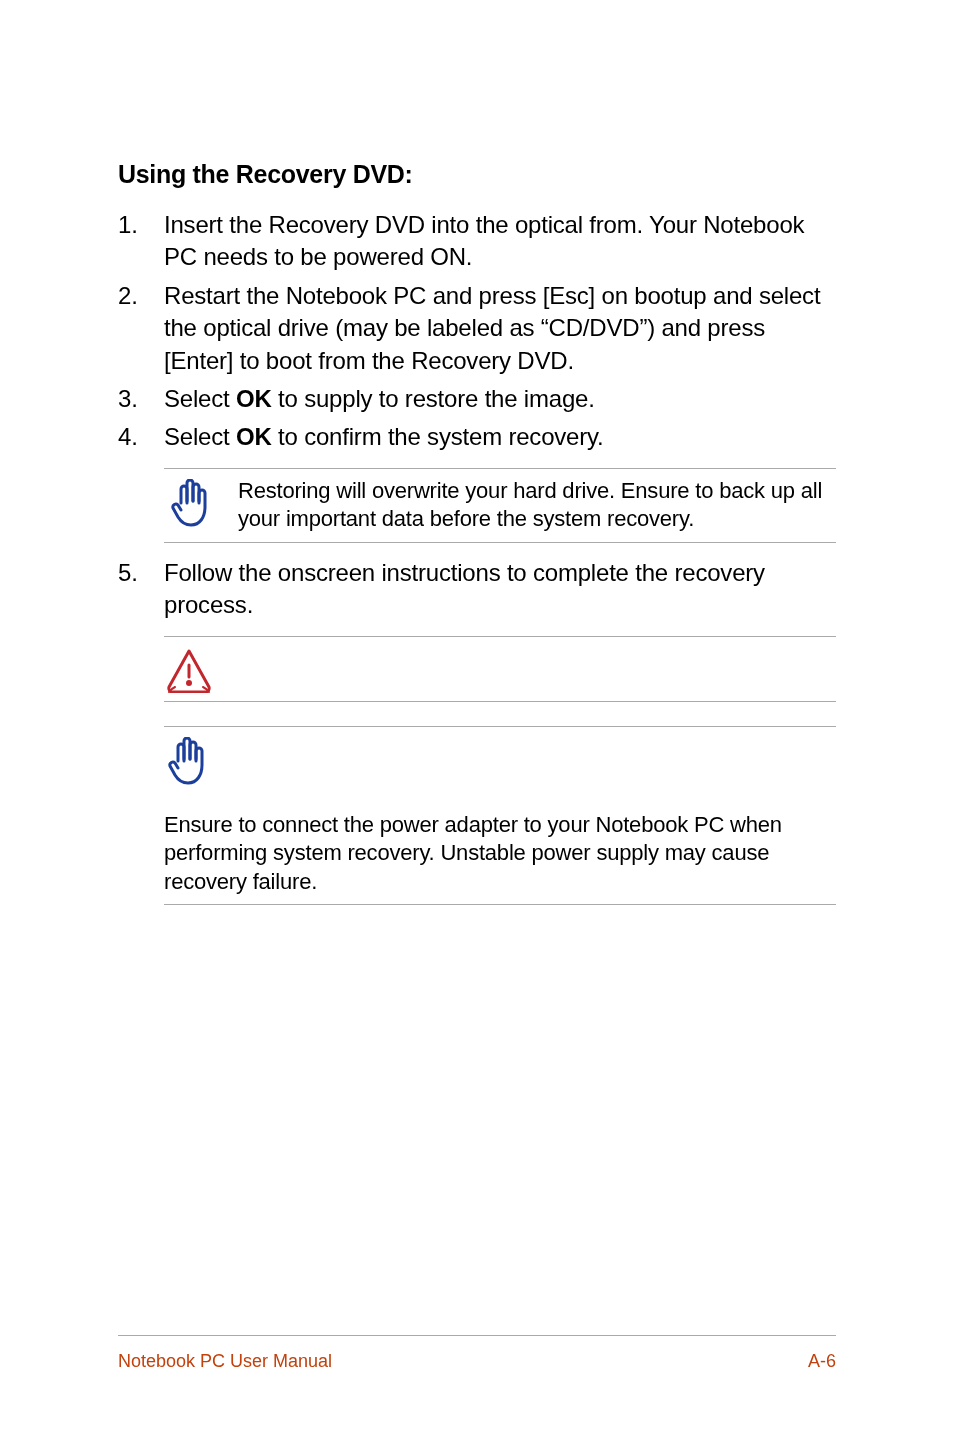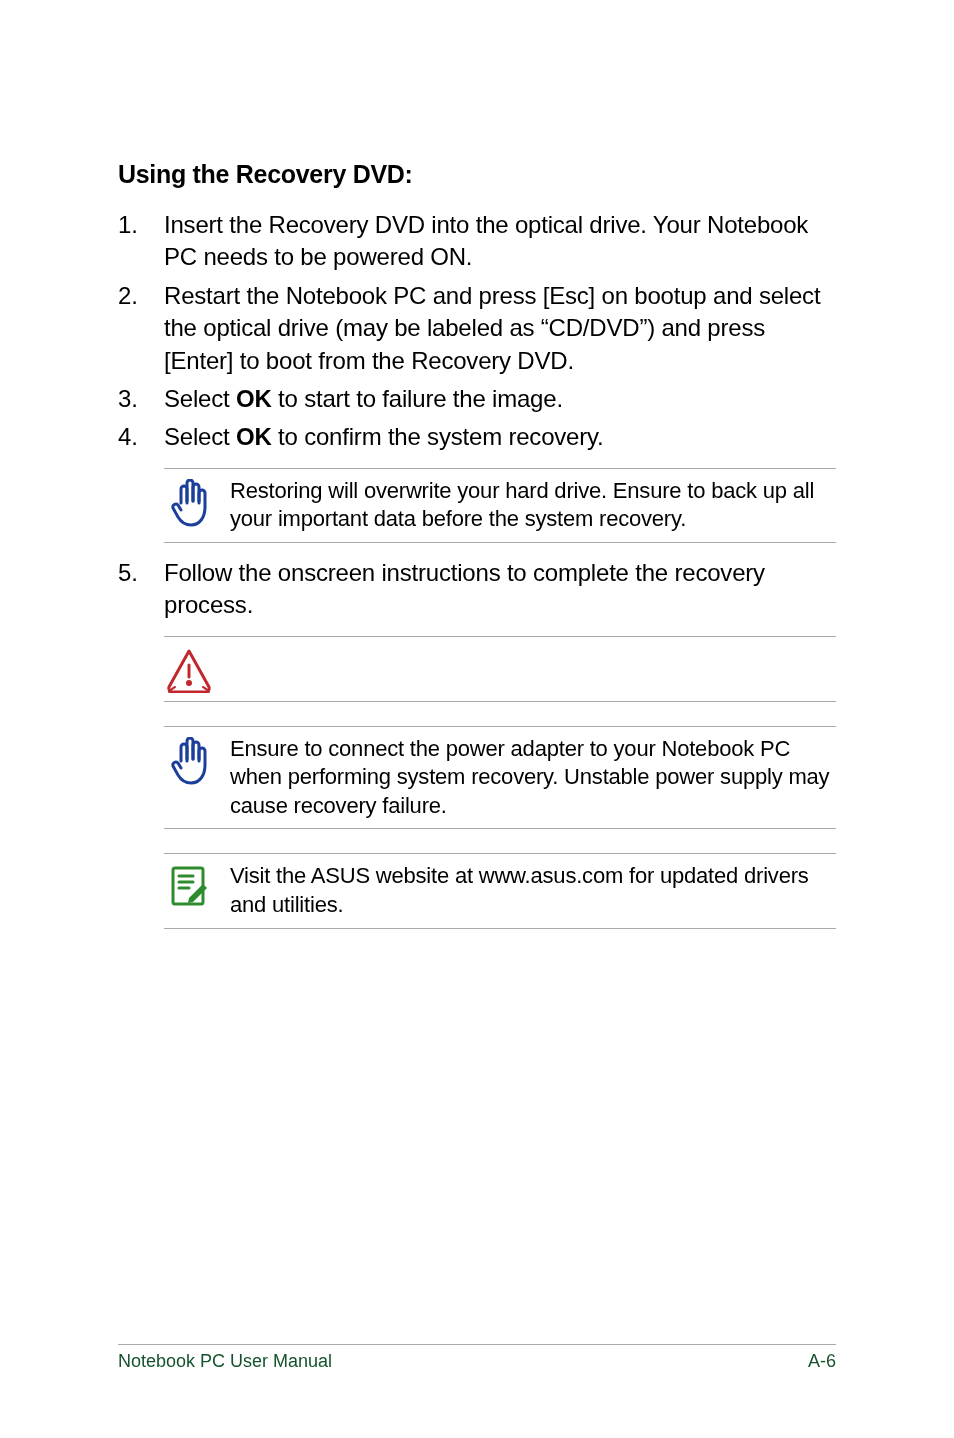--- a/index.html
+++ b/index.html
@@ -39,70 +39,71 @@
     font-size: 24px;
   }
   .bold { font-weight: 700; }
   .callout {
     margin: 14px 0 14px 46px;
     border-top: 1px solid #aaa;
     border-bottom: 1px solid #aaa;
     padding: 8px 0 8px 0;
     display: flex;
     align-items: flex-start;
-    gap: 16px;
+    gap: 24px;
   }
   .callout .icon-wrap {
     flex: 0 0 50px;
     display: flex;
     align-items: flex-start;
     justify-content: center;
     padding-top: 2px;
   }
   .callout .text {
     flex: 1;
     font-size: 22px;
     line-height: 1.3;
     letter-spacing: -0.2px;
   }
   .callout + .callout {
     margin-top: 24px;
+    flex-direction: column;
   }
   .footer {
     position: absolute;
     bottom: 66px;
     left: 118px;
     right: 118px;
     border-top: 1px solid #aaa;
-    padding-top: 6px;
+    padding-top: 15px;
     display: flex;
     justify-content: space-between;
     font-size: 18px;
-    color: #14532d;
+    color: #c2410c;
   }
   svg { display: block; }
 </style>
 </head>
 <body>
 
 <div class="page">
   <div class="heading">Using the Recovery DVD:</div>
 
   <ol class="ol">
     <li>
       <span class="num">1.</span>
-      <span>Insert the Recovery DVD into the optical drive. Your Notebook PC needs to be powered ON.</span>
+      <span>Insert the Recovery DVD into the optical from. Your Notebook PC needs to be powered ON.</span>
     </li>
     <li>
       <span class="num">2.</span>
       <span>Restart the Notebook PC and press [Esc] on bootup and select the optical drive (may be labeled as “CD/DVD”) and press [Enter] to boot from the Recovery DVD.</span>
     </li>
     <li>
       <span class="num">3.</span>
-      <span>Select </span><span class="bold">OK</span><span> to start to failure the image.</span>
+      <span>Select </span><span class="bold">OK</span><span> to supply to restore the image.</span>
     </li>
     <li>
       <span class="num">4.</span>
       <span>Select </span><span class="bold">OK</span><span> to confirm the system recovery.</span>
     </li>
   </ol>
 
   <div class="callout">
     <div class="icon-wrap">
       <svg width="44" height="50" viewBox="0 0 44 50">
@@ -145,33 +146,19 @@
           <path d="M14 24 v-14 a3 3 0 0 1 6 0 v14"></path>
           <path d="M20 22 v-18 a3 3 0 0 1 6 0 v18"></path>
           <path d="M26 22 v-14 a3 3 0 0 1 6 0 v14"></path>
           <path d="M32 24 v-10 a3 3 0 0 1 6 0 v14 c0 10 -5 18 -14 18 c-6 0 -10 -3 -13 -8 l-5 -9 a3 3 0 0 1 5 -3 l3 5"></path>
         </g>
       </svg>
     </div>
     <div class="text">Ensure to connect the power adapter to your Notebook PC when performing system recovery. Unstable power supply may cause recovery failure.</div>
   </div>
 
-  <div class="callout">
-    <div class="icon-wrap">
-      <svg width="44" height="44" viewBox="0 0 44 44">
-        <g fill="none" stroke-width="3" stroke-linecap="round" stroke-linejoin="round" stroke="#2e8b2e">
-          <rect x="6" y="4" width="30" height="36" rx="2"></rect>
-          <line x1="12" y1="12" x2="26" y2="12"></line>
-          <line x1="12" y1="18" x2="26" y2="18"></line>
-          <line x1="12" y1="24" x2="22" y2="24"></line>
-          <path d="M26 38 L40 24 l-4 -4 L22 34 l-1 5 z" stroke="none" fill="#2e8b2e"></path>
-        </g>
-      </svg>
-    </div>
-    <div class="text">Visit the ASUS website at www.asus.com for updated drivers and utilities.</div>
-  </div>
 
 </div>
 
 <div class="footer">
   <span>Notebook PC User Manual</span>
   <span>A-6</span>
 </div>
 
 </body></html>

